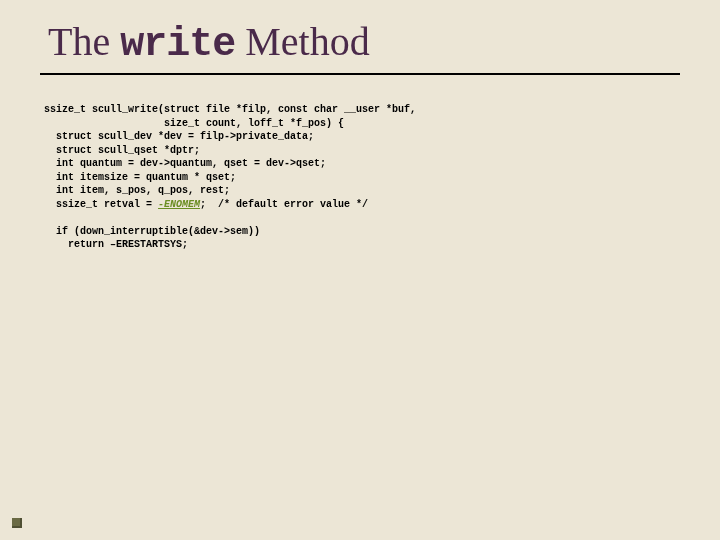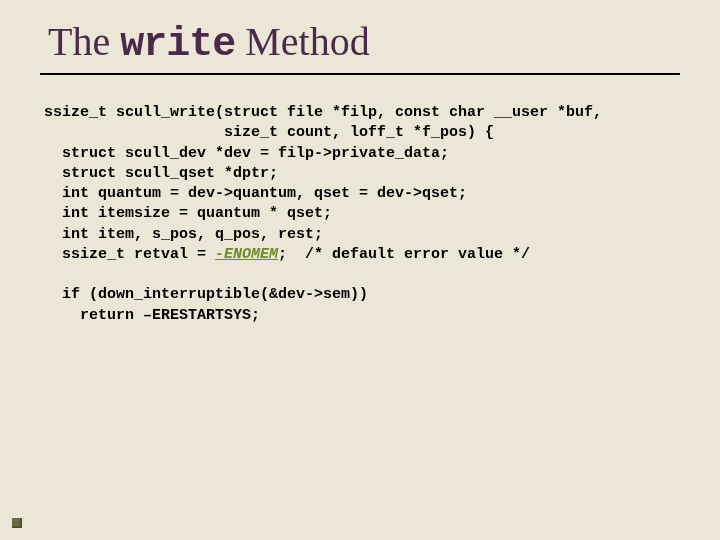--- a/index.html
+++ b/index.html
@@ -29,21 +29,21 @@
     font-weight: 400;
     line-height: 1.1;
   }
   .title .mono {
     font-family: "Courier New", Courier, monospace;
     font-weight: 700;
     letter-spacing: -1px;
   }
   .code {
     font-family: "Courier New", Courier, monospace;
-    font-size: 15px;
+    font-size: 10px;
     font-weight: 700;
     color: #000;
     white-space: pre;
     line-height: 1.35;
     padding-left: 4px;
   }
   .code .hl {
     color: #6b8e23; 
     text-decoration: underline;
     font-style: italic;

